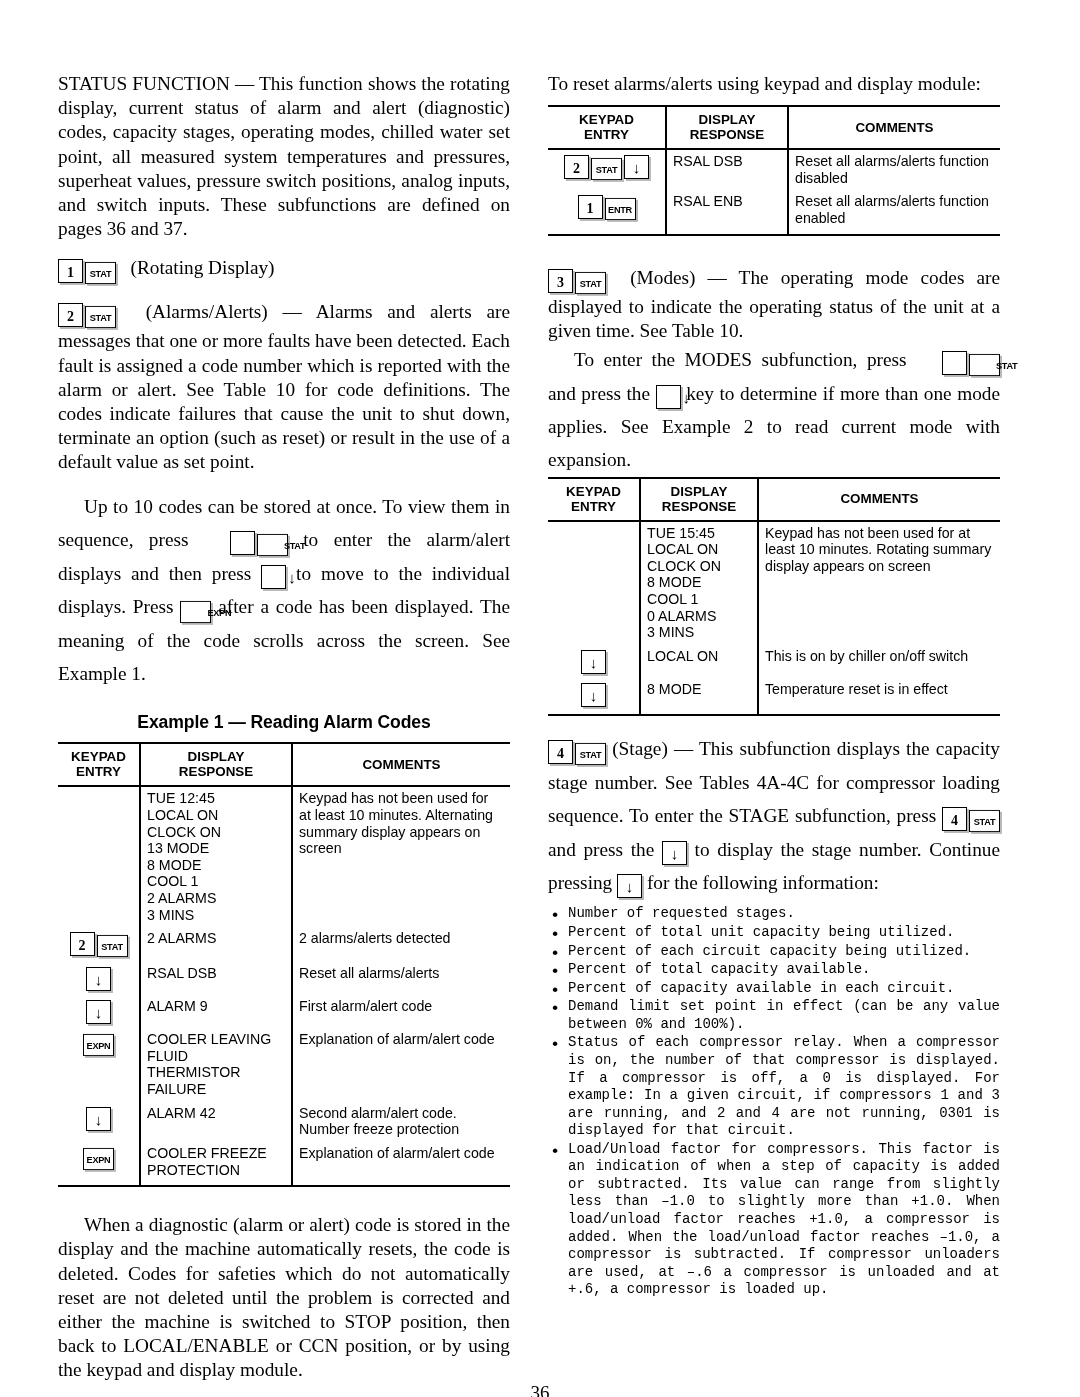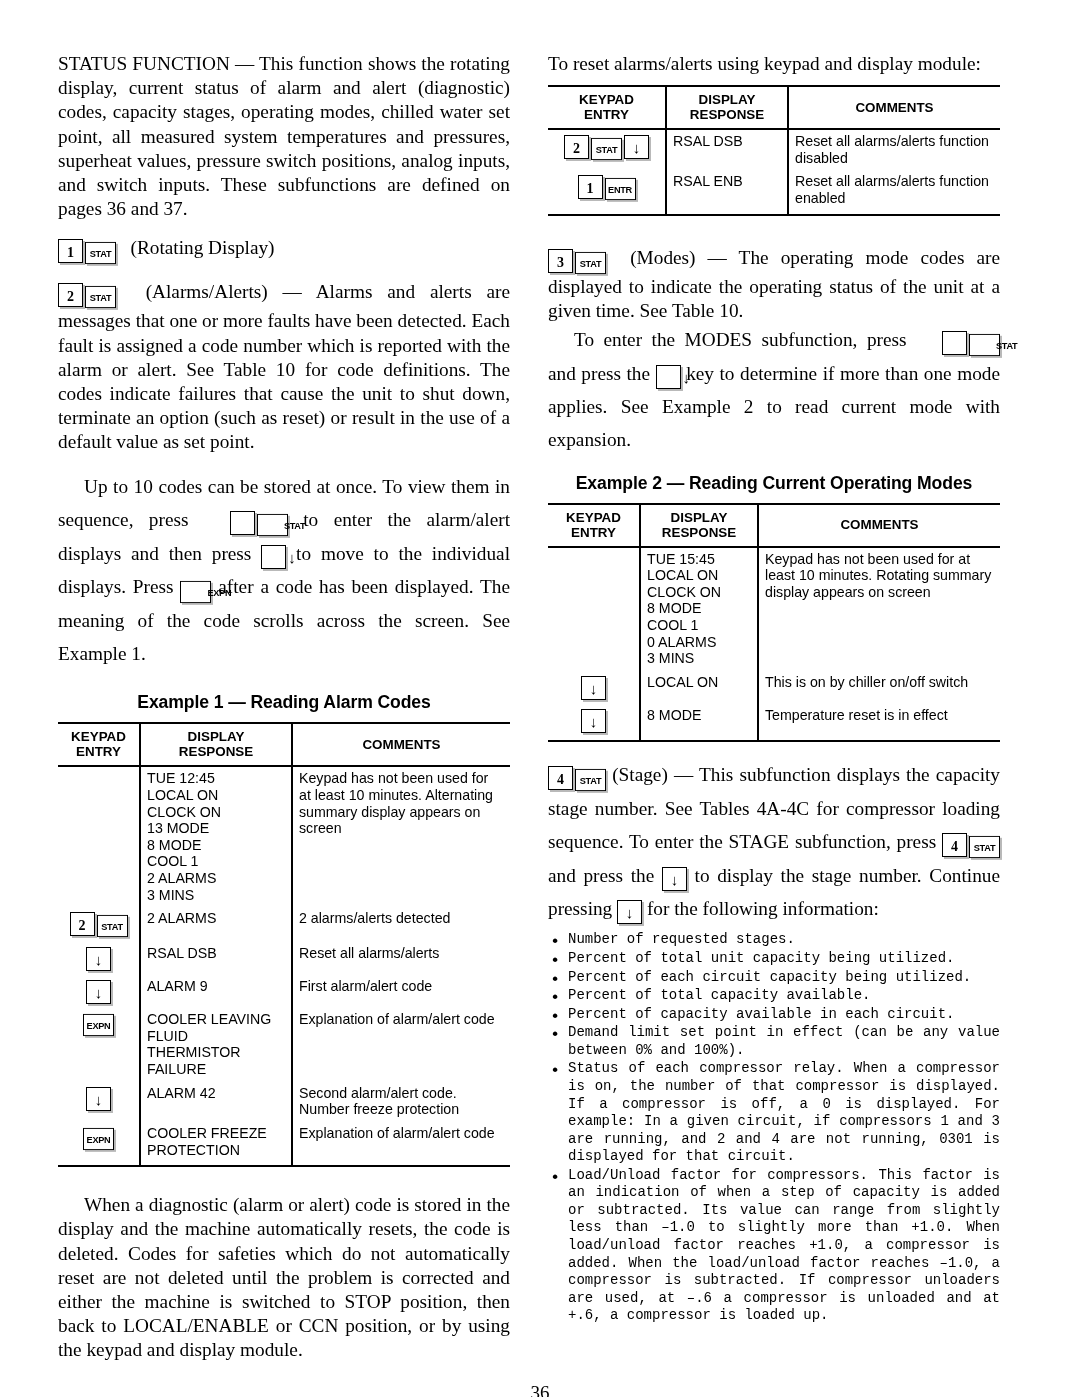--- a/index.html
+++ b/index.html
@@ -10,21 +10,21 @@
     background: #ffffff;
     color: #000000;
     font-family: "Liberation Serif", serif;
     position: relative;
     overflow: hidden;
   }
   .page {
     position: absolute;
     left: 0; top: 0;
     width: 1080px; height: 1168px;
-    padding: 52px 58px 0 58px;
+    padding: 72px 58px 0 58px;
   }
   .cols {
     display: flex;
     gap: 38px;
     align-items: flex-start;
   }
   .col { width: 452px; }
 
   p.body {
     font-size: 19.3px;
@@ -279,21 +279,20 @@
       </p>
 
       <p class="body indent loose">
         <span>To enter the MODES subfunction, press</span>
         <span class="keypair"><span class="key num">3</span><span class="key lbl">STAT</span></span>
         <span>and press the</span>
         <span class="key arrow"><span class="gl">↓</span></span>
         <span>key to determine if more than one mode applies. See Example 2 to read current mode with expansion.</span>
       </p>
 
-      <div class="tbl-title" style="margin-top:16px;">Example 2 — Reading Current Operating Modes</div>
 
       <table class="ex">
         <colgroup>
             <col style="width:92px">
             <col style="width:118px">
             <col>
           </colgroup>
         <thead>
           <tr>
             <th class="c-key nowrap-lines">KEYPAD

